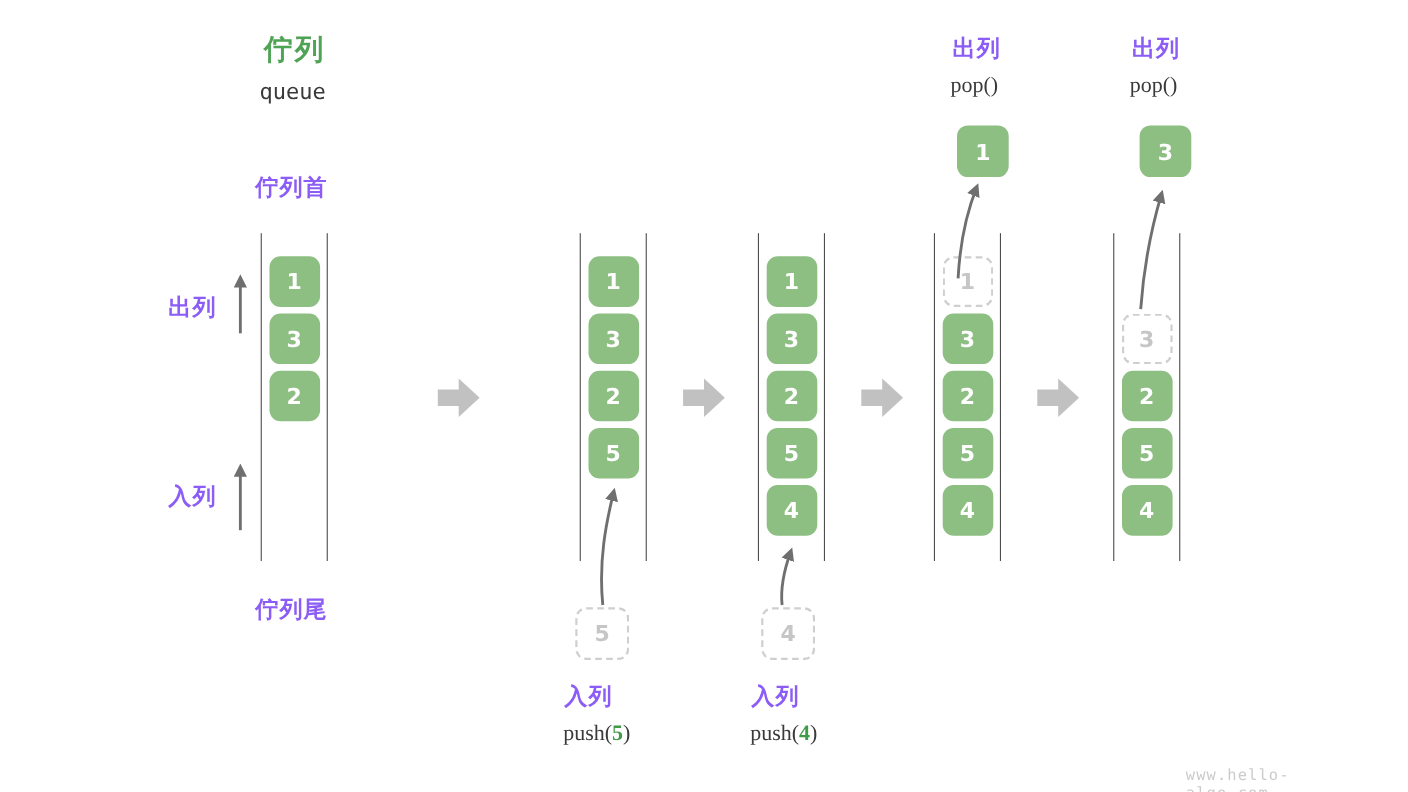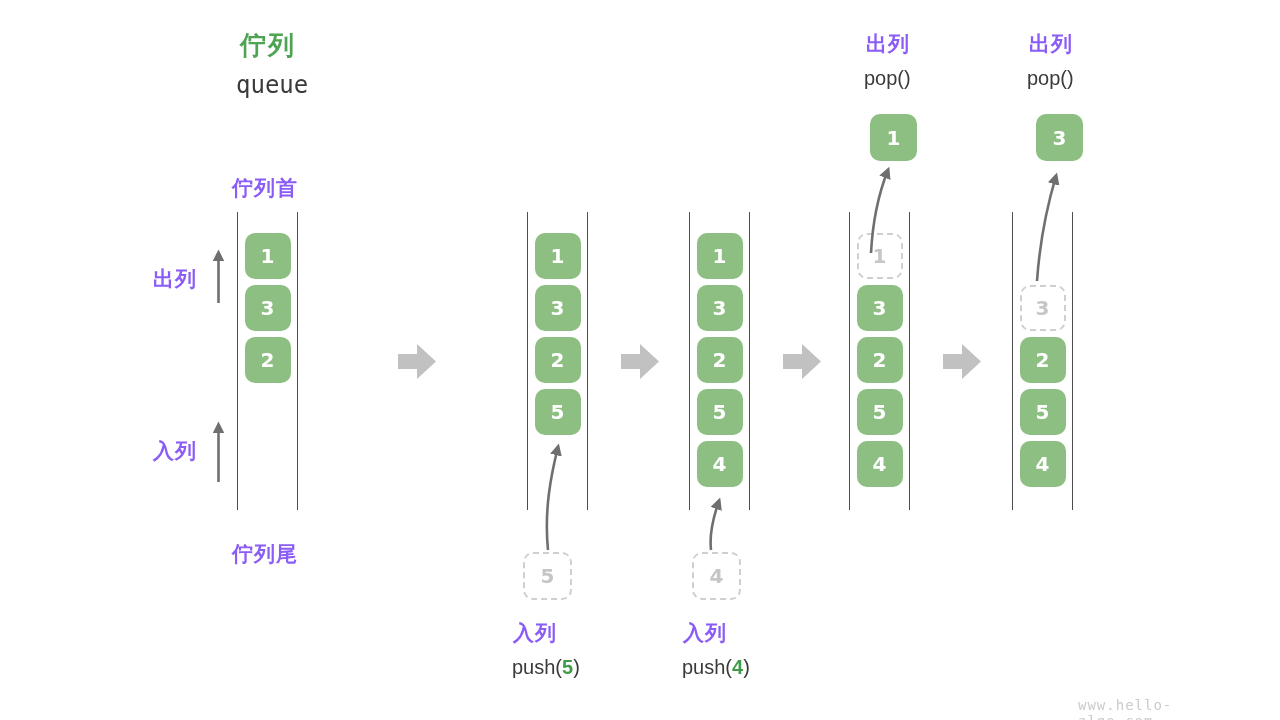--- a/index.html
+++ b/index.html
@@ -1,44 +1,44 @@
 <!DOCTYPE html>
 <html><head>
 <meta charset="utf-8">
 <style>
   html,body{margin:0;padding:0;background:#ffffff;}
   .stage{position:relative;width:1208px;height:720px;background:#ffffff;overflow:hidden;
          font-family:"Liberation Sans",sans-serif;}
   .abs{position:absolute;}
   .zh{font-weight:700;color:#8b5cf6;font-size:21px;letter-spacing:1px;white-space:nowrap;}
   .zh-soft{font-weight:600;}
-  .mono{font-family:Liberation Sans, sans-serif;font-size:20px;color:#3a3a3a;white-space:nowrap;text-align:right;}
+  .mono{font-family:Liberation Serif, serif;font-size:20px;color:#3a3a3a;white-space:nowrap;text-align:right;}
   .title-zh{font-size:26px;font-weight:700;color:#4fa355;letter-spacing:2px;}
-  .title-en{font-family:"DejaVu Sans Mono",monospace;font-size:24px;color:#3a3a3a;}
+  .title-en{font-family:"DejaVu Sans Mono",monospace;font-size:20px;color:#3a3a3a;}
   .q-col{position:absolute;top:212px;height:298px;width:61px;
          border-left:1.5px solid #4d4d4d;border-right:1.5px solid #4d4d4d;box-sizing:border-box;}
   .cell{position:absolute;left:6.5px;width:46px;height:46px;border-radius:10px;
         display:flex;align-items:center;justify-content:center;
         font-family:"DejaVu Sans",sans-serif;font-weight:700;font-size:20px;box-sizing:border-box;}
   .green{background:#8dbe82;color:#ffffff;}
   .ghost{border:2.5px dashed #cfcfcf;color:#c6c6c6;background:#ffffff;}
   .slot-0{top:21px}.slot-1{top:73px}.slot-2{top:125px}.slot-3{top:177px}.slot-4{top:229px}
   .code-arg{color:#3f9b47;font-weight:700;}
   .watermark{font-family:"DejaVu Sans Mono",monospace;font-size:14px;color:#cbcbcb;letter-spacing:1px;}
   svg{position:absolute;left:0;top:0;}
 </style>
 </head>
 <body>
 
 <div class="stage">
 
   <div class="abs title-zh" style="left:240px;top:28px">佇列</div>
   <div class="abs title-en" style="left:236px;top:71px">queue</div>
 
-  <div class="abs zh" style="left:232px;top:174px">佇列首</div>
+  <div class="abs zh" style="left:232px;top:156px">佇列首</div>
   <div class="abs zh" style="left:232px;top:540px">佇列尾</div>
   <div class="abs zh" style="left:153px;top:265px">出列</div>
   <div class="abs zh" style="left:153px;top:437px">入列</div>
 
   <div class="q-col" style="left:237px">
     <div class="cell green slot-0">1</div>
     <div class="cell green slot-1">3</div>
     <div class="cell green slot-2">2</div>
   </div>
 

